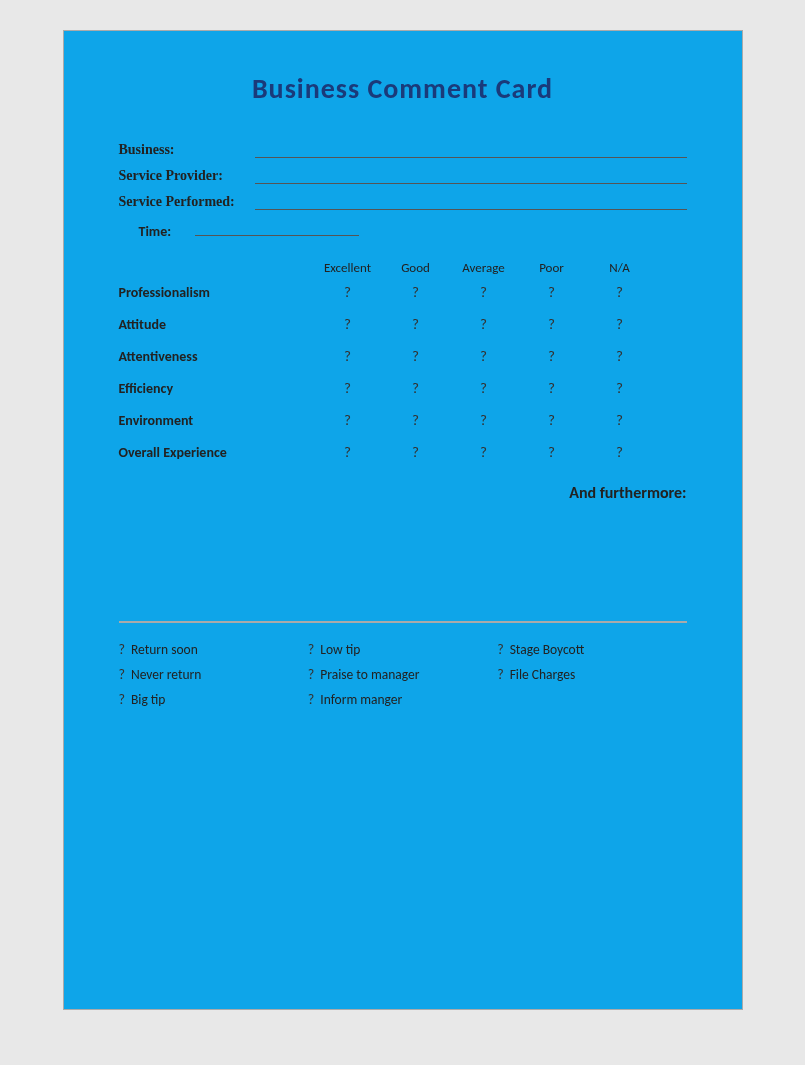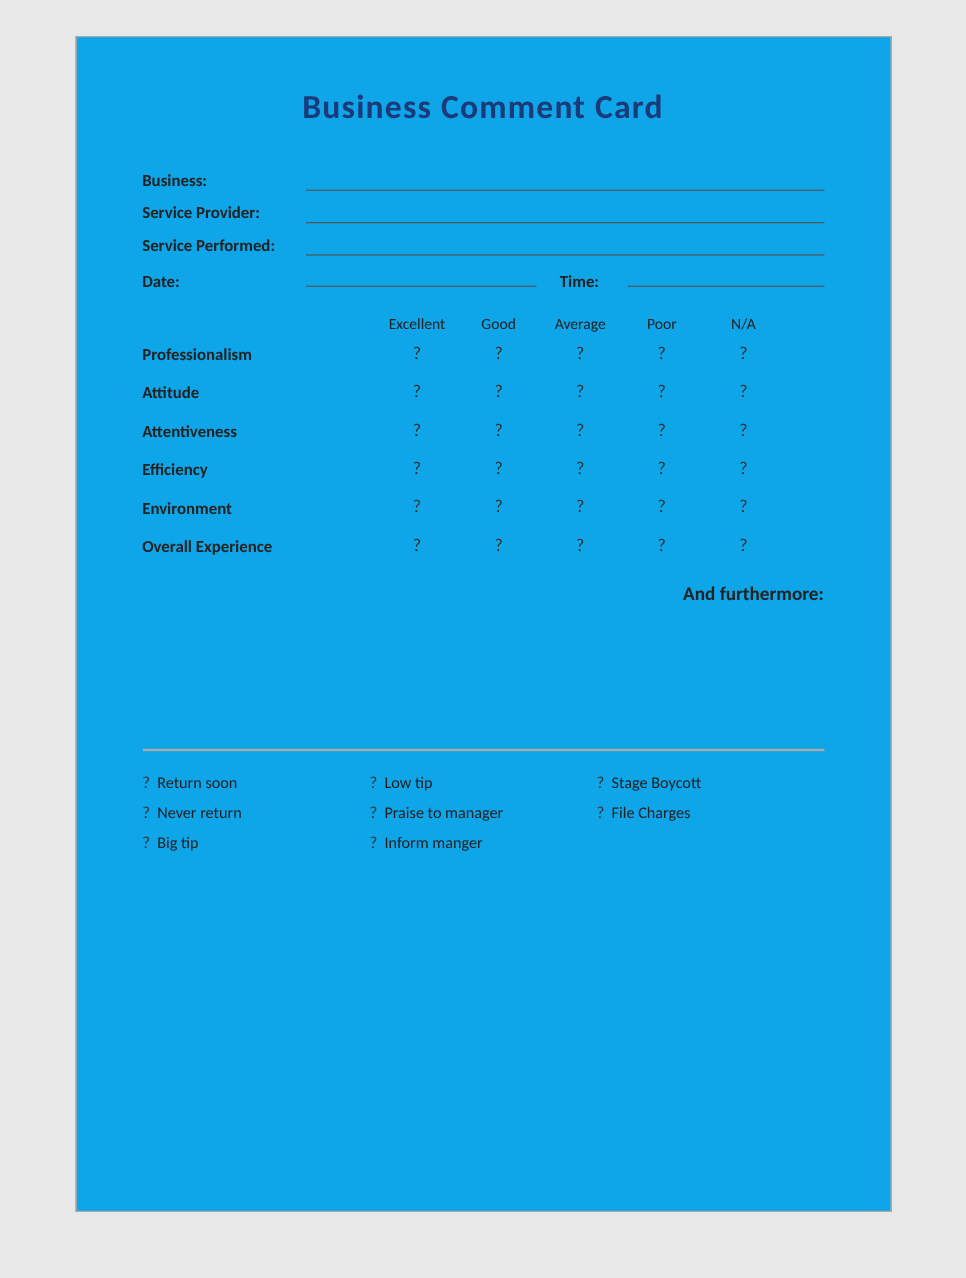--- a/index.html
+++ b/index.html
@@ -25,20 +25,21 @@
       font-size: 28px;
       font-weight: bold;
       letter-spacing: 1px;
       margin-bottom: 36px;
       font-family: Calibri, Arial, sans-serif;
     }
     .field-row {
       display: flex;
       align-items: center;
       margin-bottom: 10px;
+      font-family: Liberation Serif, serif;
     }
     .field-label {
       font-size: 14px;
       font-weight: bold;
       color: #222;
       white-space: nowrap;
       min-width: 130px;
     }
     .field-line {
       flex: 1;
@@ -157,24 +158,20 @@
   </div>
   <div class="field-row">
     <span class="field-label">Service Provider:</span>
     <div class="field-line"></div>
   </div>
   <div class="field-row">
     <span class="field-label">Service Performed:</span>
     <div class="field-line"></div>
   </div>
   <div class="field-row-double">
-    <div class="left-part">
-      <span class="field-label">Date:</span>
-      <div class="field-line"></div>
-    </div>
     <div class="right-part" style="margin-left:20px;">
       <span class="field-label">Time:</span>
       <div class="field-line"></div>
     </div>
   </div>
 
   <div class="rating-section">
     <div class="rating-header-row">
       <div class="rating-col">Excellent</div>
       <div class="rating-col">Good</div>

